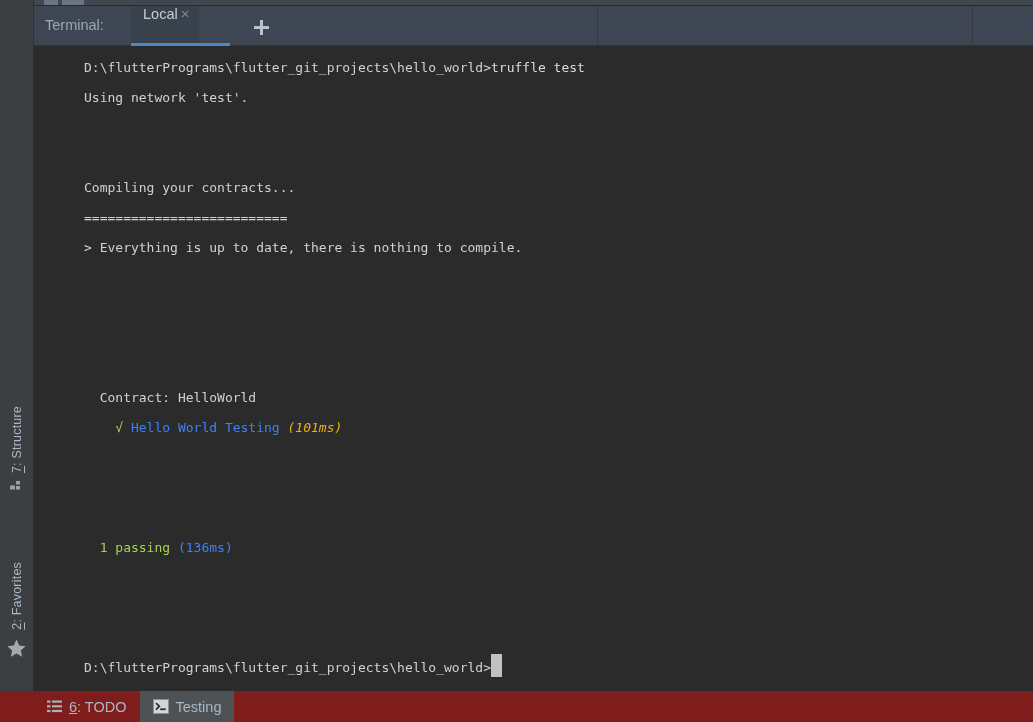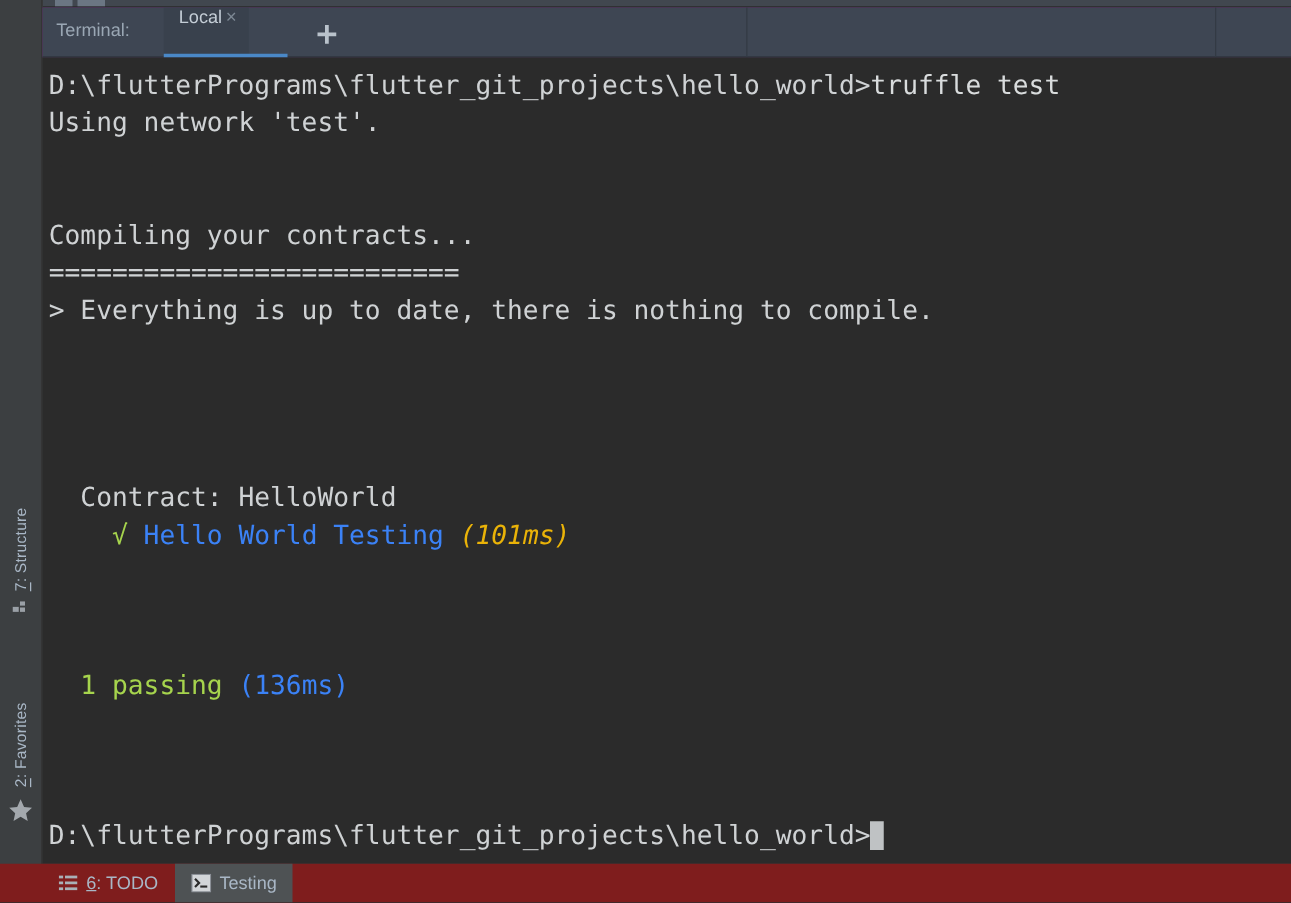--- a/index.html
+++ b/index.html
@@ -73,21 +73,21 @@
   }
   .vlabel u { text-decoration: underline; }
 
   .strip-icon { display: block; }
 
   
   .term-header {
     position: absolute;
     left: 34px; top: 6px;
     width: 999px; height: 40px;
-    background: #701a75;
+    background: #0f172a;
   }
   .term-header-bg2 {
     position: absolute;
     left: 0; top: 0;
     width: 999px; height: 40px;
     background: #3e4653;
     border-bottom: 1px solid #2f353e;
   }
   .hdr-divider {
     position: absolute;
@@ -146,25 +146,26 @@
   .term-body {
     position: absolute;
     left: 34px; top: 46px;
     width: 999px; height: 645px;
     background: #2b2b2b;
     overflow: hidden;
     padding: 7px 0 0 0;
   }
   .term-text {
     font-family: "DejaVu Sans Mono", "Liberation Mono", monospace;
-    font-size: 21px;
+    font-size: 13px;
     line-height: 30px;
     white-space: pre;
     color: #d4d4d4;
     padding-left: 5px;
+    margin-left: 45px;
   }
   .line { height: 30px; }
 
   .c-default { color: #cfd2d4; }
   .c-dim     { color: #3b82f6; }
   .c-green   { color: #a6d44d; }
   .c-red     { color: #eab308; font-style: italic; }
   .c-white   { color: #d9dcdd; }
 
   .cursor {

